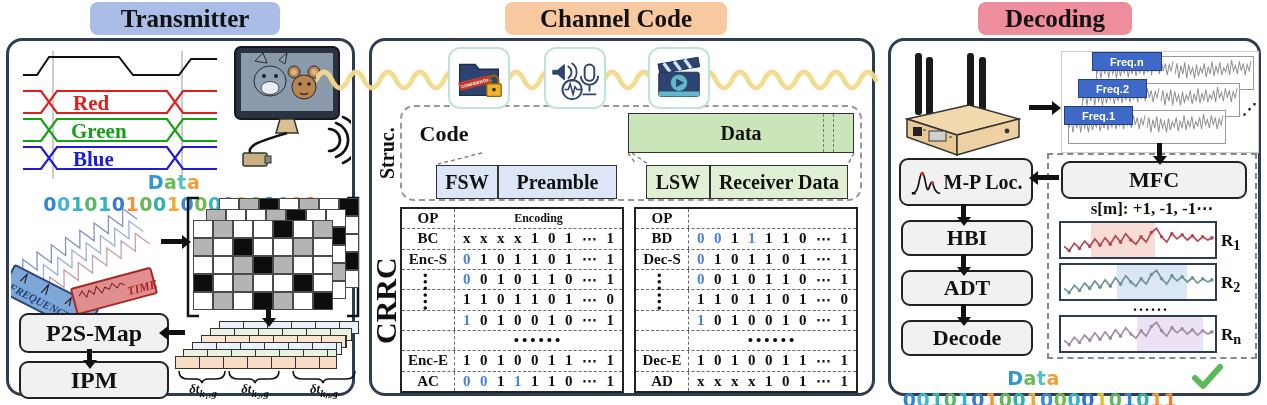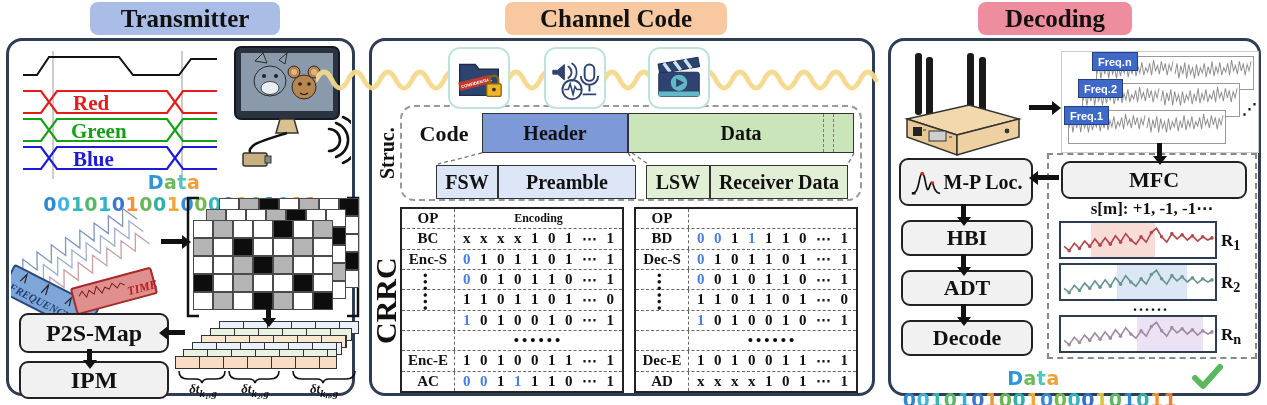--- a/index.html
+++ b/index.html
@@ -54,21 +54,21 @@
           font-weight:bold;font-size:15px;border-right:1px dashed #666;flex-shrink:0;}
   .bitcell{flex:1;display:flex;justify-content:space-between;align-items:center;padding:0 8px;
            font-weight:bold;font-size:15px;}
   .bitcell.center{justify-content:center;}
   .bluebit{color:#4b7fe0;}
   .dotsrow{justify-content:center;letter-spacing:3px;}
   .vdots{position:absolute;left:15px;top:64px;height:58px;writing-mode:vertical-rl;font-size:13px;
          font-weight:bold;letter-spacing:2px;pointer-events:none;}
   
   .fpanel{position:absolute;width:158px;height:34px;background:#fff;border:1px solid #999;box-sizing:border-box;}
-  .flabel{position:absolute;height:17px;padding:0 5px;background:#3f69c9;color:#fff;font-weight:bold;
+  .flabel{position:absolute;height:17px;padding:0 17px;background:#3f69c9;color:#fff;font-weight:bold;
           font-size:11px;font-family:"Liberation Sans",sans-serif;display:flex;align-items:center;
           border:1px solid #23407f;z-index:5;}
   .rplot{position:absolute;left:168px;width:158px;height:38px;border:2px solid #2e3d54;background:#fff;box-sizing:border-box;}
   .rhl{position:absolute;top:0;bottom:0;}
   .rlabel{position:absolute;left:330px;font-weight:bold;font-size:17px;}
   .wsvg{position:absolute;inset:0;width:100%;height:100%;}
 </style>
 </head>
 <body>
 
@@ -374,32 +374,29 @@
     <div id="struc-box">
       <svg class="wsvg">
         <g stroke="#777" stroke-width="1.3" stroke-dasharray="4,3">
           <line x1="80" y1="46" x2="36" y2="57"></line>
             <line x1="226" y1="46" x2="234" y2="57"></line>
           <line x1="230" y1="46" x2="246" y2="57"></line>
             <line x1="452" y1="46" x2="446" y2="57"></line>
         </g>
       </svg>
       <span class="abs" style="left:6px;top:8px;width:72px;height:38px;display:flex;align-items:center;justify-content:center;font-weight:bold;font-size:22px">Code</span>
-      <div class="sbar" style="left:80px;top:6px;width:146px;height:40px;background:#7e99d7;font-size:20px">
-          <span>Header</span>
-        </div>
       <div class="sbar" style="left:226px;top:6px;width:226px;height:40px;background:#cbe5ba;font-size:20px">
         <span>Data</span>
         <i class="vdash" style="left:194px"></i>
         <i class="vdash" style="left:204px"></i>
       </div>
       <div class="sbar" style="left:34px;top:58px;width:62px;height:34px;background:#dce6f6;font-size:20px">
           <span>FSW</span>
         </div>
-      <div class="sbar" style="left:96px;top:58px;width:138px;height:34px;background:#dce6f6;font-size:20px">
+      <div class="sbar" style="left:96px;top:58px;width:119px;height:34px;background:#dce6f6;font-size:20px">
           <span>Preamble</span>
         </div>
       <div class="sbar" style="left:244px;top:58px;width:64px;height:34px;background:#e1efd5;font-size:20px">
           <span>LSW</span>
         </div>
       <div class="sbar" style="left:308px;top:58px;width:138px;height:34px;background:#e1efd5;font-size:20px">
           <span>Receiver Data</span>
         </div>
     </div>
 

